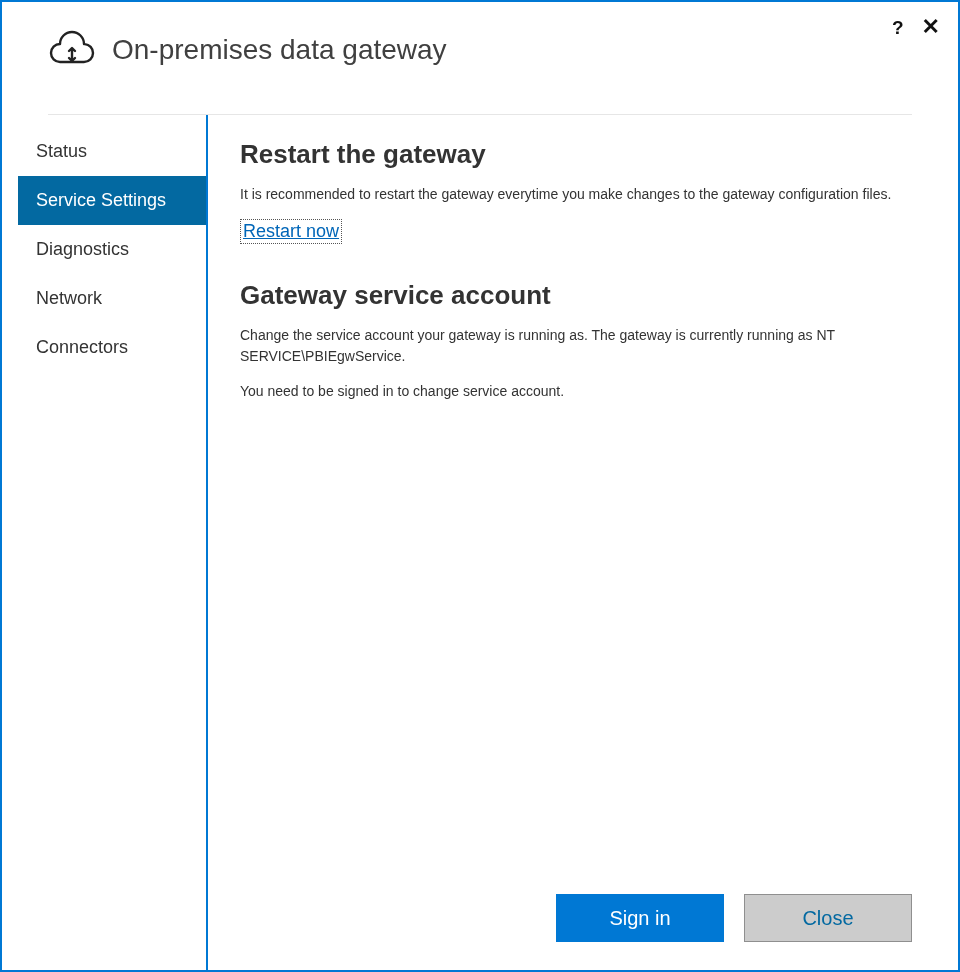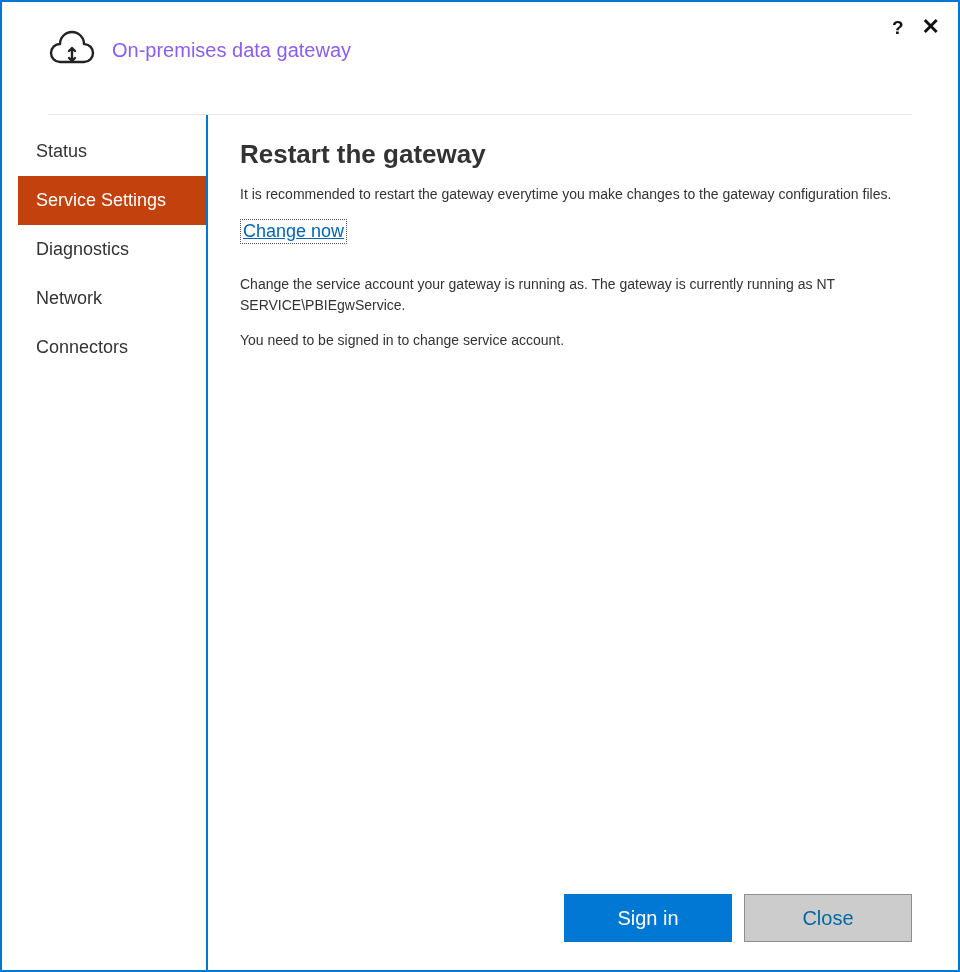--- a/index.html
+++ b/index.html
@@ -25,23 +25,23 @@
     padding: 24px 16px 16px 46px;
     position: relative;
   }
   .title-icon {
     width: 48px;
     height: 48px;
     margin-right: 16px;
     flex-shrink: 0;
   }
   .title-text {
-    font-size: 20px;
+    font-size: 28px;
     font-weight: 400;
-    color: #8b5cf6;
+    color: #404040;
     text-align: center;
   }
   .title-controls {
     position: absolute;
     top: 14px;
     right: 18px;
     display: flex;
     gap: 18px;
     align-items: center;
   }
@@ -67,21 +67,21 @@
     margin-top: 0;
     position: relative;
   }
   .sidebar-item {
     padding: 14px 18px;
     font-size: 18px;
     cursor: pointer;
     color: #333;
   }
   .sidebar-item.selected {
-    background: #c2410c;
+    background: #0369a1;
     color: #ffffff;
   }
   .content {
     flex: 1;
     padding: 18px 46px 0 32px;
   }
   .section-title {
     font-size: 26px;
     font-weight: 700;
     color: #333;
@@ -99,21 +99,21 @@
     text-decoration: underline;
     font-size: 18px;
     border: 1px dotted #555;
     padding: 1px 2px 1px 2px;
     cursor: pointer;
     margin-bottom: 30px;
   }
   .footer {
     display: flex;
     justify-content: flex-end;
-    gap: 12px;
+    gap: 20px;
     padding: 18px 46px 28px 0;
   }
   .btn {
     min-width: 168px;
     height: 48px;
     display: inline-flex;
     align-items: center;
     justify-content: center;
     font-size: 20px;
     cursor: pointer;
@@ -183,22 +183,23 @@
       <div class="sidebar-item">
         <span>Connectors</span>
       </div>
     </div>
 
     <div class="content-area">
       <div class="content content-scroll">
 
         <h2 class="section-title">Restart the gateway</h2>
         <p class="section-text">It is recommended to restart the gateway everytime you make changes to the gateway configuration files.</p>
-        <a class="link">Change now</a>
-
+        <a class="link">Restart now</a>
+
+        <h2 class="section-title">Gateway service account</h2>
         <p class="section-text">Change the service account your gateway is running as. The gateway is currently running as NT SERVICE\PBIEgwService.</p>
         <p class="section-text">You need to be signed in to change service account.</p>
 
       </div>
 
       <div class="footer">
         <button class="btn btn-primary">Sign in</button>
         <button class="btn btn-secondary">Close</button>
       </div>
     </div>

